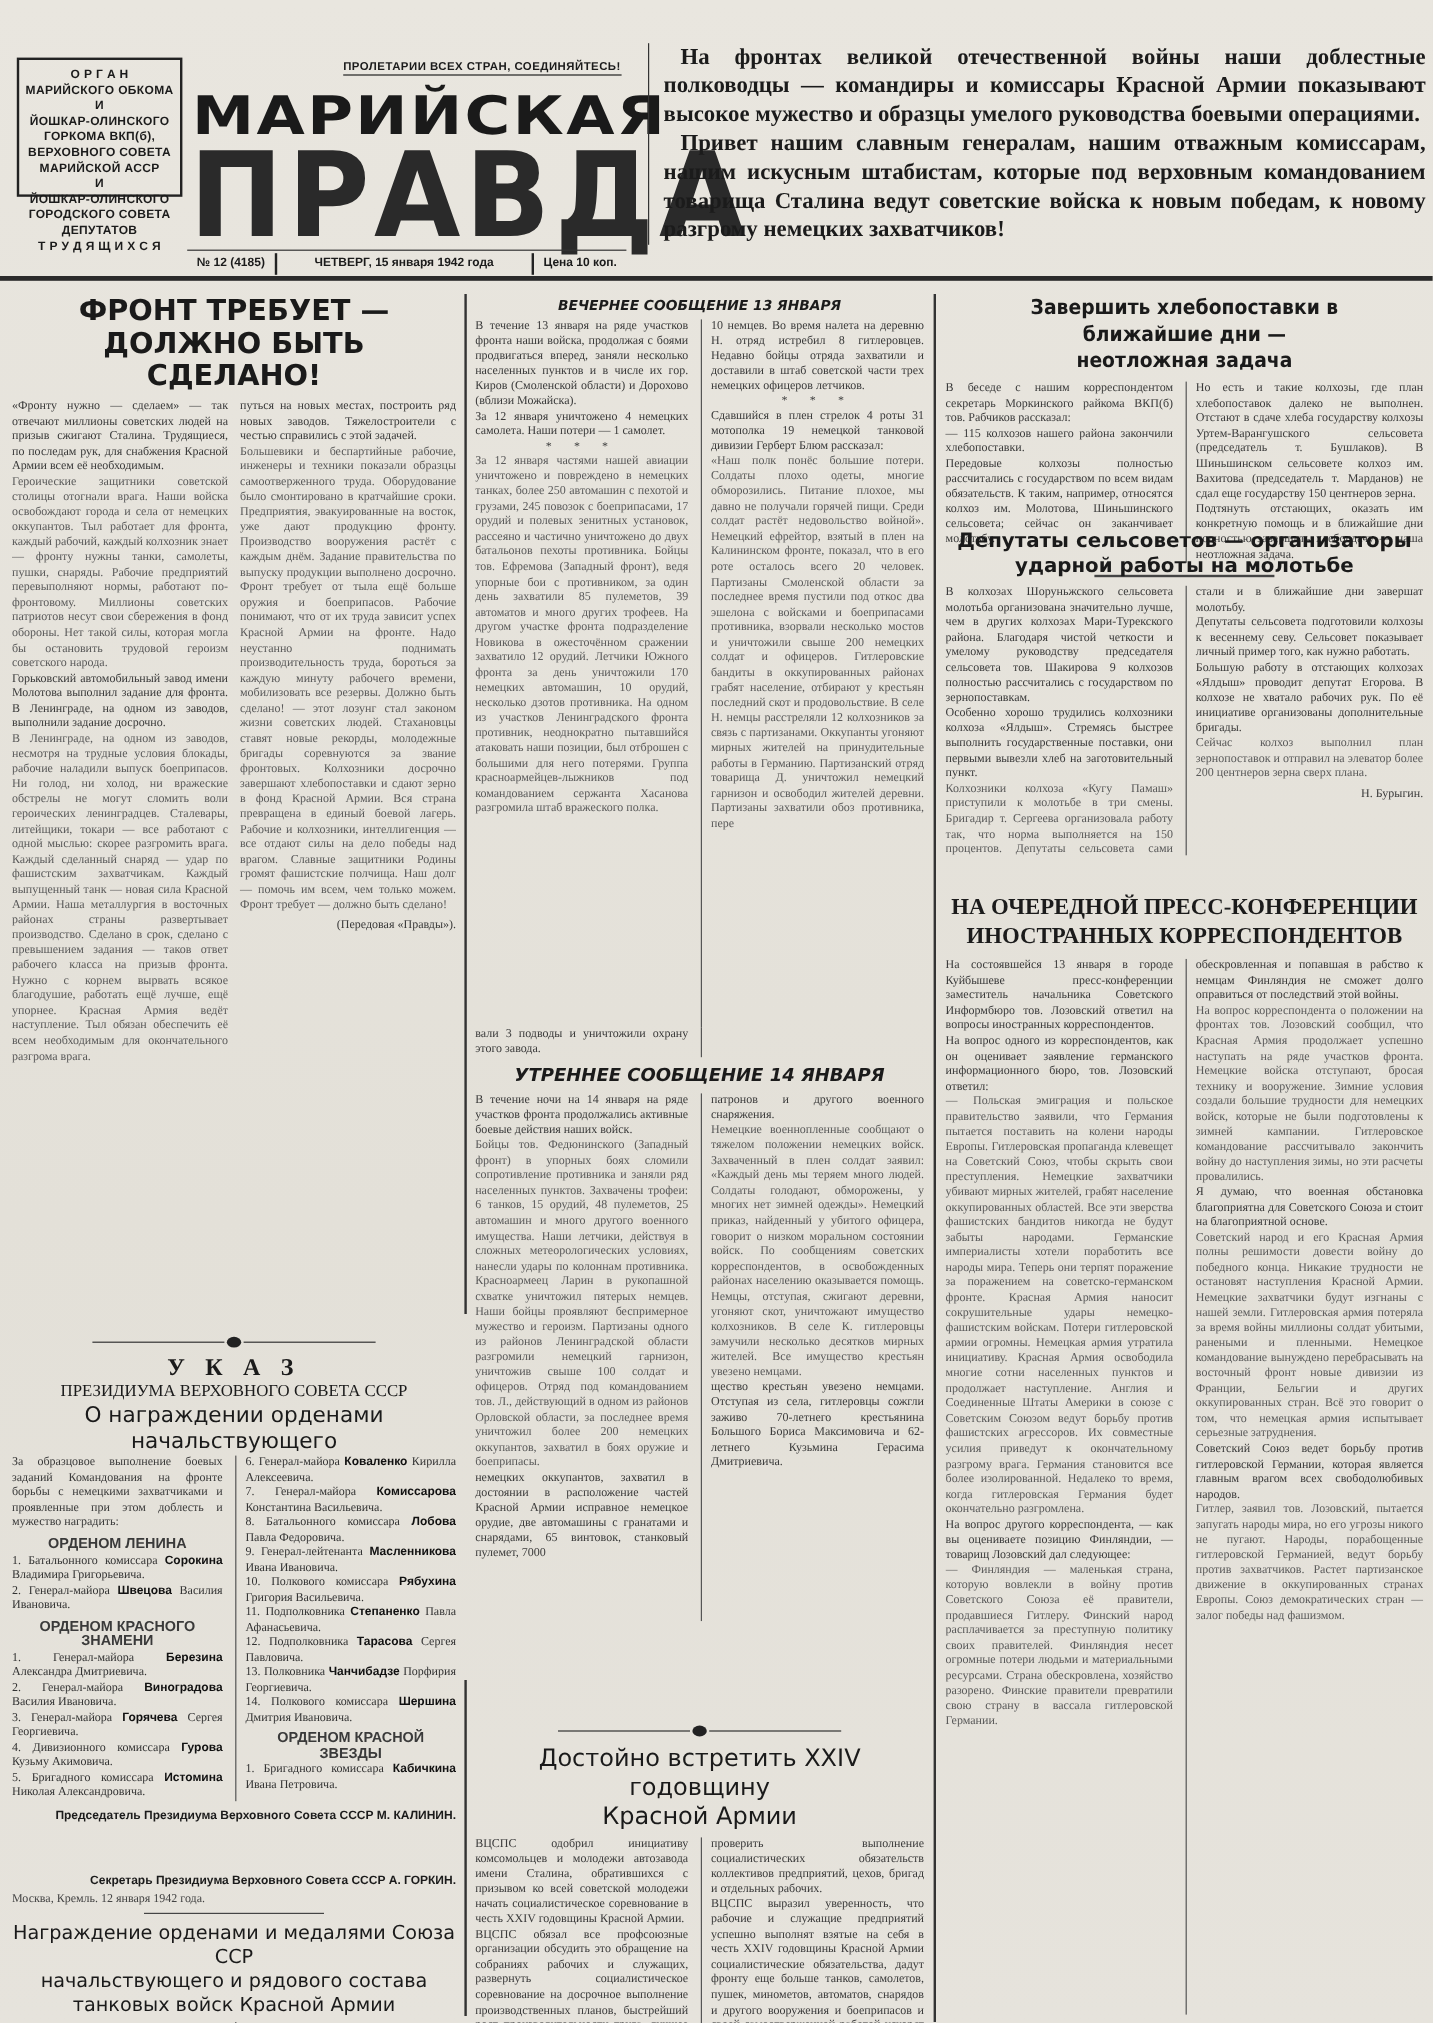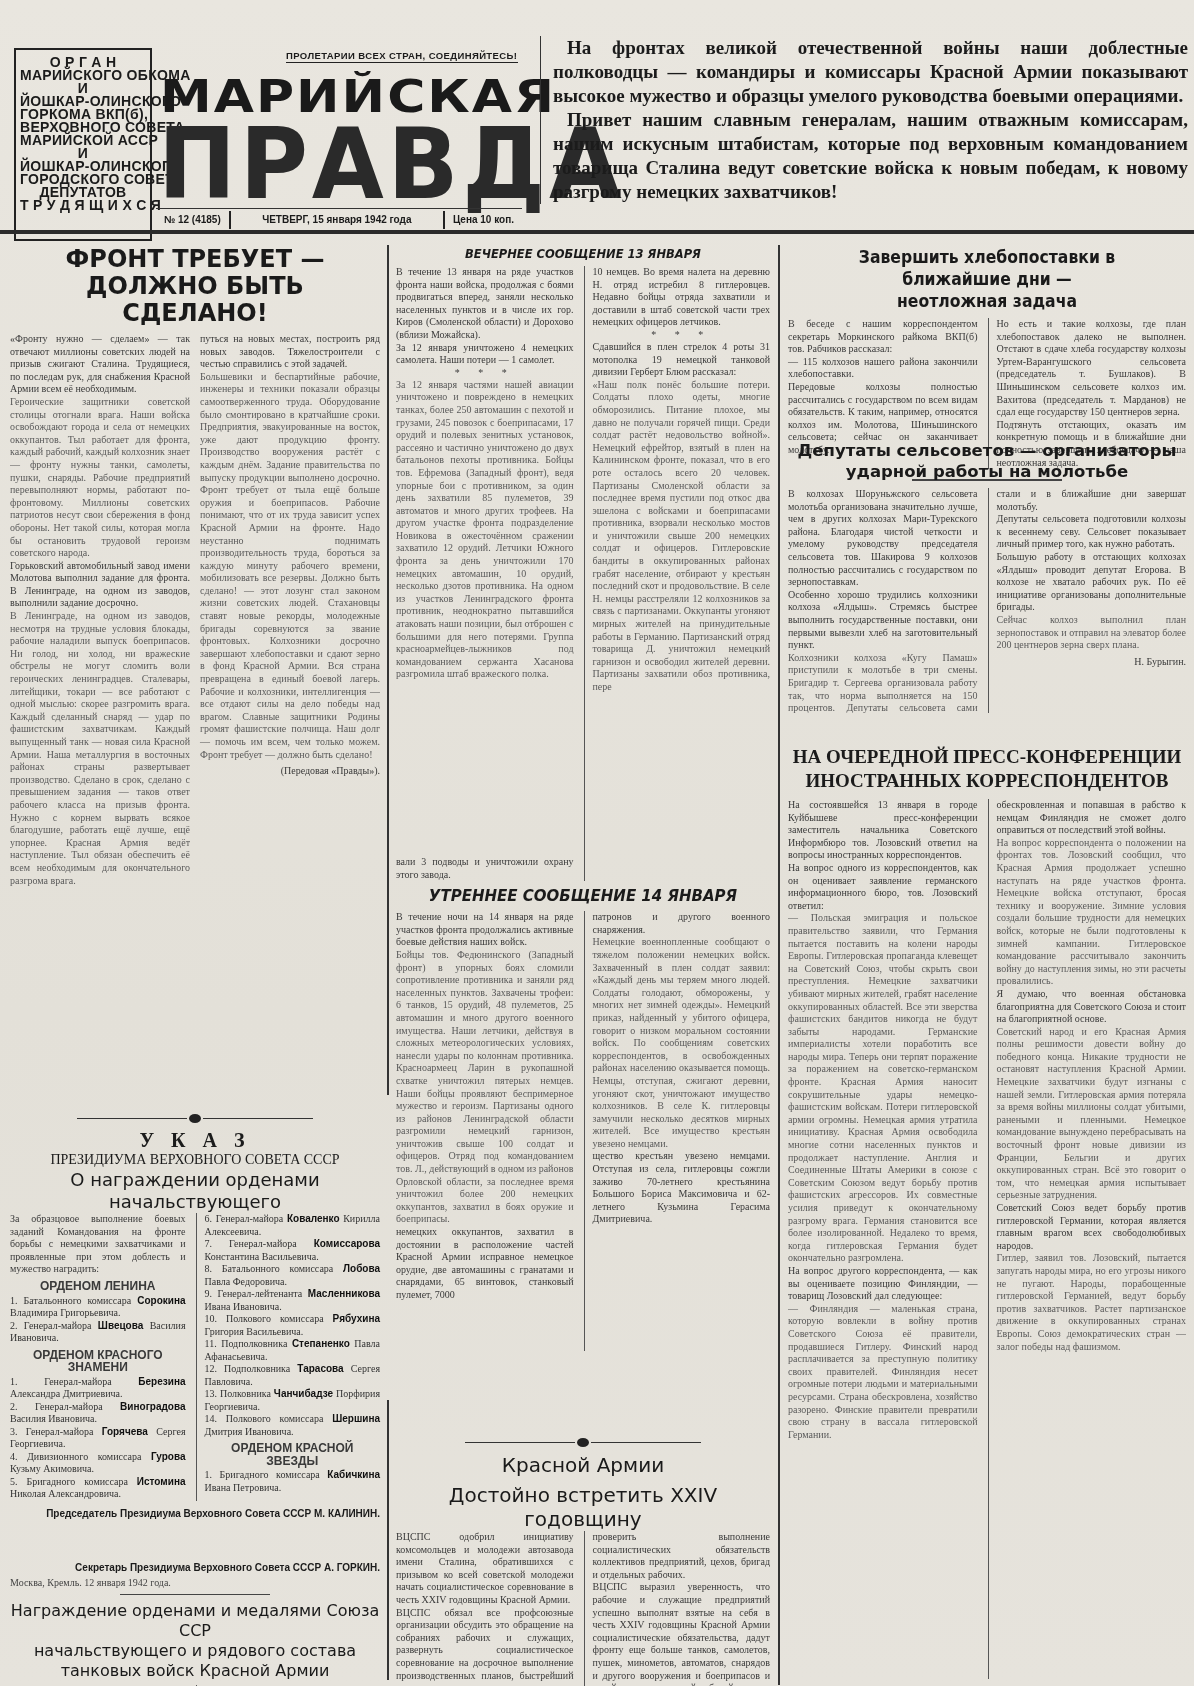--- a/index.html
+++ b/index.html
@@ -9,24 +9,24 @@
     color: #1b1b1b;
     font-family: "Liberation Serif", serif;
     position: relative;
   }
   .page {
     position: absolute; left: 0; top: 0; width: 1194px; height: 1686px;
     background: linear-gradient(180deg, #e9e6df 0%, #e3e0d8 60%, #e6e3dc 100%);
   }
   
   .organ-box {
-    position: absolute; left: 14px; top: 48px; width: 138px; height: 193px;
+    position: absolute; left: 14px; top: 48px; width: 138px; height: 116px;
     border: 2px solid #222; padding: 6px 4px;
     font-family: "Liberation Sans", sans-serif; font-weight: bold;
-    font-size: 14px; line-height: 13px; text-align: center; letter-spacing: 0.3px;
+    font-size: 10px; line-height: 13px; text-align: center; letter-spacing: 0.3px;
   }
   .organ-box div { white-space: nowrap; }
   .slogan {
     position: absolute; left: 286px; top: 50px; width: 232px;
     font-family: "Liberation Sans", sans-serif; font-weight: bold; font-size: 9.5px;
     letter-spacing: 0.4px; border-bottom: 1.5px solid #222; padding-bottom: 1px; white-space: nowrap;
   }
   .title-1 {
     position: absolute; left: 160px; top: 74px; width: 360px;
     font-family: "DejaVu Sans", sans-serif; font-weight: bold; font-size: 52px; line-height: 54px;
@@ -192,22 +192,22 @@
       </div>
     </div>
   </div>
 
   <div class="col" style="left:396px;top:1432px;width:374px;">
     <div class="ornament">
         <span class="line"></span>
         <span class="dot"></span>
         <span class="line"></span>
       </div>
+    <div class="h-sans-black" style="font-size:20px;line-height:24px;font-weight:normal;">Достойно встретить XXIV годовщину</div>
     <div class="h-sans-black" style="font-size:20px;line-height:24px;font-weight:normal;margin-bottom:6px;">Красной Армии</div>
-    <div class="h-sans-black" style="font-size:20px;line-height:24px;font-weight:normal;">Достойно встретить XXIV годовщину</div>
     <div class="two-col ruled" style="height:180px;overflow:hidden;">
       <div class="body-text">
         <p>ВЦСПС одобрил инициативу комсомольцев и молодежи автозавода имени Сталина, обратившихся с призывом ко всей советской молодежи начать социалистическое соревнование в честь XXIV годовщины Красной Армии.</p>
         <p>ВЦСПС обязал все профсоюзные организации обсудить это обращение на собраниях рабочих и служащих, развернуть социалистическое соревнование на досрочное выполнение производственных планов, быстрейший рост производительности труда, лучшее качество продукции. С 15 по 20 февраля нужно</p>
       </div>
       <div class="body-text">
         <p>проверить выполнение социалистических обязательств коллективов предприятий, цехов, бригад и отдельных рабочих.</p>
         <p>ВЦСПС выразил уверенность, что рабочие и служащие предприятий успешно выполнят взятые на себя в честь XXIV годовщины Красной Армии социалистические обязательства, дадут фронту еще больше танков, самолетов, пушек, минометов, автоматов, снарядов и другого вооружения и боеприпасов и своей самоотверженной работой ускорят окончательный разгром фашистских захватчиков. (ТАСС).</p>
       </div>
     </div>

